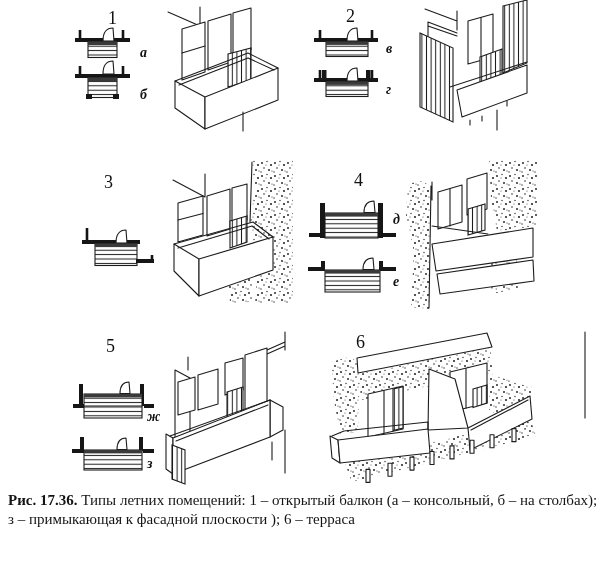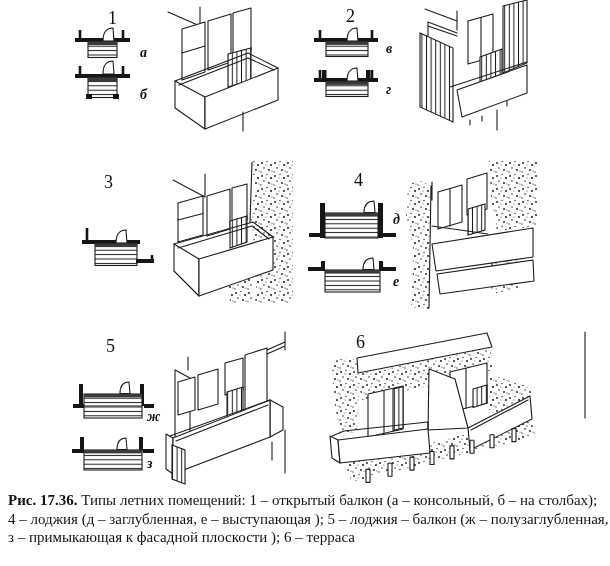--- a/index.html
+++ b/index.html
@@ -256,17 +256,16 @@
           <rect class="fw" x="190" y="104.7" width="4" height="13"></rect>
           <rect class="fw" x="212" y="98.6" width="4" height="13"></rect>
         </g>
       </g>
     </svg>
 
   </div>
 
   <div class="caption">
     <div class="cap-line"><span class="cap-bold">Рис. 17.36.</span> <span>Типы летних помещений: 1 – открытый балкон (а – консольный, б – на столбах);</span></div>
-    <div class="cap-line">4 – лоджия (д – заглубленная, е – выступающая ); 5 – лоджия – балкон (ж – полузаглубленная,</div>
     <div class="cap-line">з – примыкающая к фасадной плоскости );  6 – терраса</div>
   </div>
 
 </div>
 
 </body></html>

